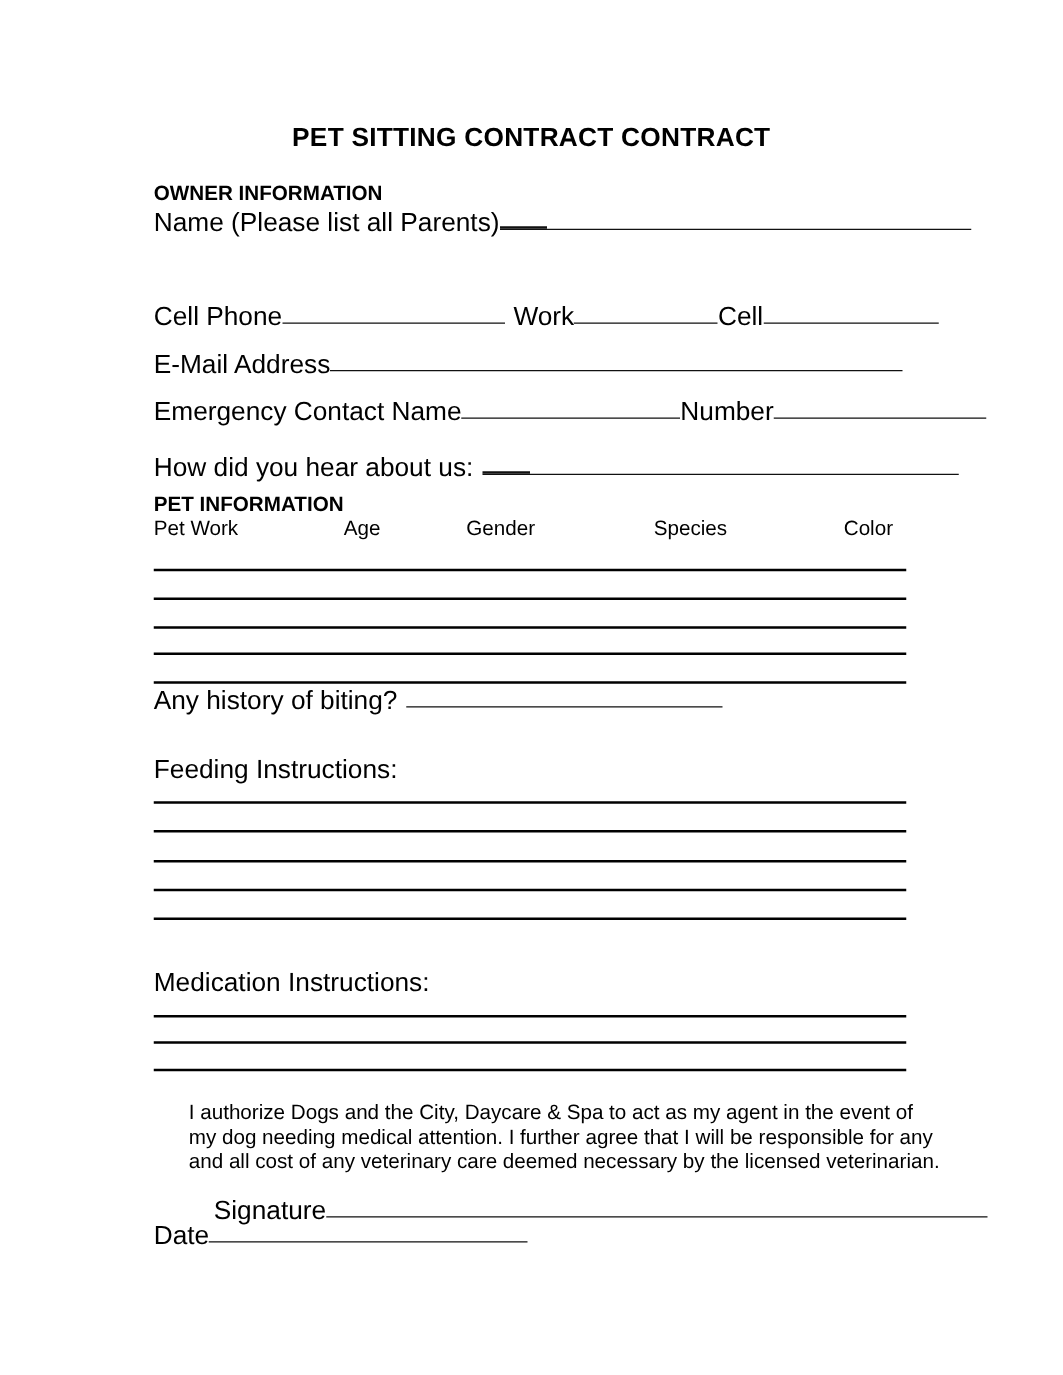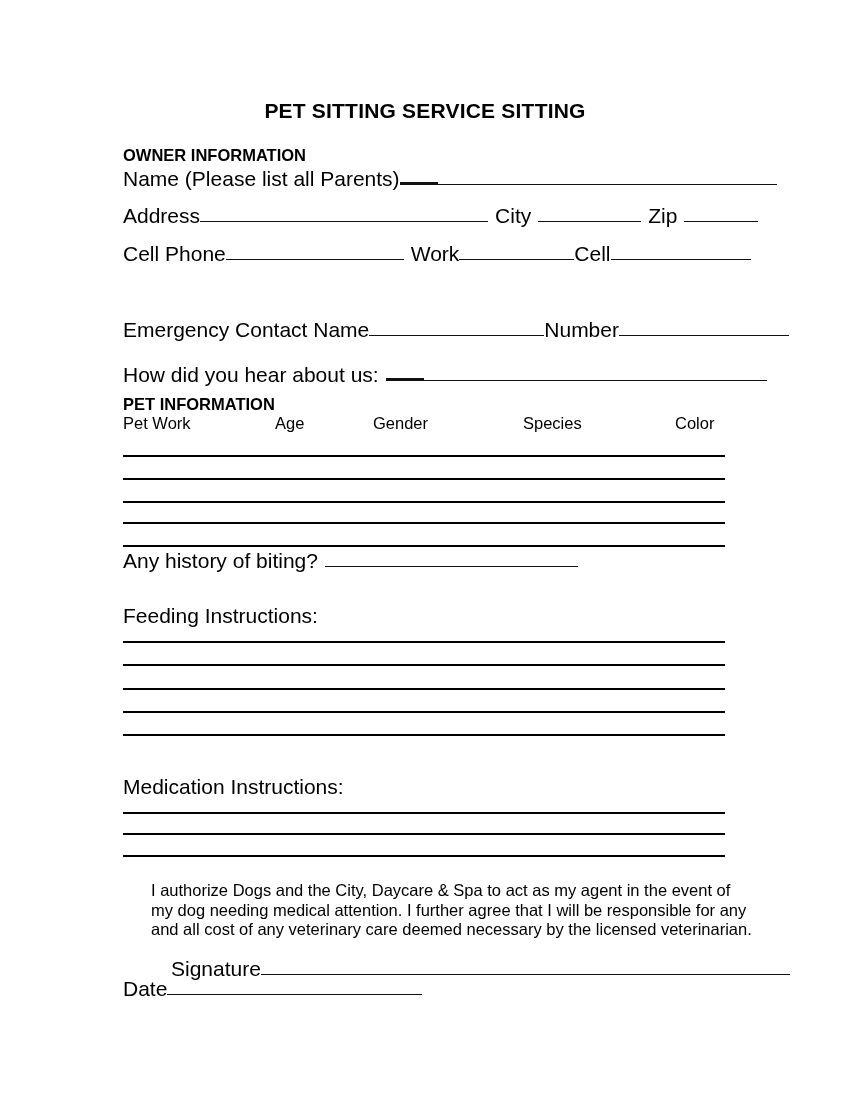--- a/index.html
+++ b/index.html
@@ -91,36 +91,36 @@
     line-height: 19.5px;
     text-align: left;
     margin-left: 28px;
   }
 </style>
 </head>
 <body>
 
 <div class="page">
 
-  <div class="doc-title">PET SITTING SERVICE SITTING</div>
+  <div class="doc-title">PET SITTING CONTRACT CONTRACT</div>
 
   <div class="sec-head" style="top:147px;">OWNER INFORMATION</div>
 
   <div class="row" style="top:168px;">
     <span>Name (Please list all Parents)</span><span class="fill bold-start" style="width:377px;"></span>
   </div>
 
-  <div class="row" style="top:205px;">
-    <span>Address</span><span class="fill" style="width:288px;"></span><span class="gap"></span><span>City</span><span class="gap"></span><span class="fill" style="width:103px;"></span><span class="gap"></span><span>Zip</span><span class="gap"></span><span class="fill" style="width:74px;"></span>
-  </div>
 
   <div class="row" style="top:243px;">
     <span>Cell Phone</span><span class="fill" style="width:178px;"></span><span class="gap"></span><span>Work</span><span class="fill" style="width:115px;"></span><span>Cell</span><span class="fill" style="width:140px;"></span>
   </div>
 
+  <div class="row" style="top:281px;">
+    <span>E-Mail Address</span><span class="fill" style="width:458px;"></span>
+  </div>
 
   <div class="row" style="top:319px;">
     <span>Emergency Contact Name</span><span class="fill" style="width:175px;"></span><span>Number</span><span class="fill" style="width:170px;"></span>
   </div>
 
   <div class="row" style="top:364px;">
     <span>How did you hear about us:</span><span class="gap"></span><span class="fill bold-start" style="width:381px;"></span>
   </div>
 
   <div class="sec-head" style="top:396px;">PET INFORMATION</div>

